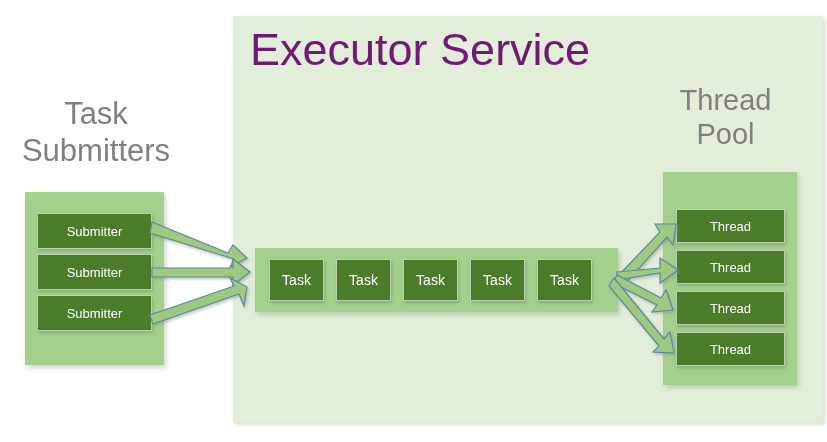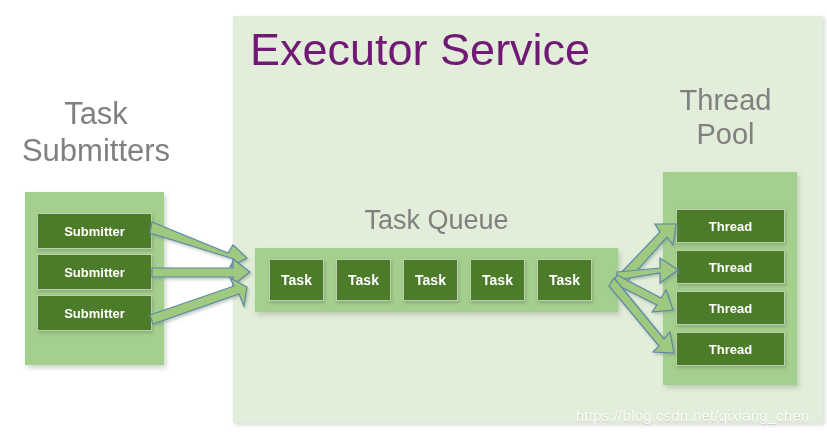--- a/index.html
+++ b/index.html
@@ -93,21 +93,21 @@
   
   .cell {
     position: absolute;
     background: #4c7b2a;
     border: 1px solid #b9cfae;
     box-sizing: border-box;
     color: #ffffff;
     display: flex;
     align-items: center;
     justify-content: center;
-    font-weight: bold;
+    font-weight: normal;
     box-shadow: 1px 2px 3px rgba(90,110,90,0.35);
   }
   .submitter-cell {
     left: 37px;
     width: 115px;
     height: 36px;
     font-size: 13px;
   }
   .thread-cell {
     left: 676px;
@@ -153,21 +153,20 @@
   <div id="executor-panel"></div>
   <div id="executor-title">Executor Service</div>
 
   <div class="heading" id="submitters-title">Task
 Submitters</div>
   <div class="panel-green" id="submitters-panel"></div>
   <div class="cell submitter-cell" style="top:213px">Submitter</div>
   <div class="cell submitter-cell" style="top:254px">Submitter</div>
   <div class="cell submitter-cell" style="top:295px">Submitter</div>
 
-  <div class="heading" id="queue-title">Task Queue</div>
   <div class="panel-green" id="queue-panel"></div>
   <div class="cell task-cell" style="left:269px">Task</div>
   <div class="cell task-cell" style="left:336px">Task</div>
   <div class="cell task-cell" style="left:403px">Task</div>
   <div class="cell task-cell" style="left:470px">Task</div>
   <div class="cell task-cell" style="left:537px">Task</div>
 
   <div class="heading" id="threadpool-title">Thread
 Pool</div>
   <div class="panel-green" id="threadpool-panel"></div>
@@ -194,15 +193,14 @@
       <polygon points="617,277 660,232 655,224 676,224 673,245 667,237 625,284"></polygon>
 
       <polygon points="617,272 660,268 660,258 678,270 660,283 660,273 617,280"></polygon>
 
       <polygon points="617,275 661,298 666,290 673,310 652,312 657,305 613,283"></polygon>
 
       <polygon points="614,278 664,339 670,332 674,353 653,352 659,346 609,286"></polygon>
     </g>
   </svg>
 
-  <div id="watermark">https://blog.csdn.net/qixiang_chen</div>
 
 </div>
 
 </body></html>

